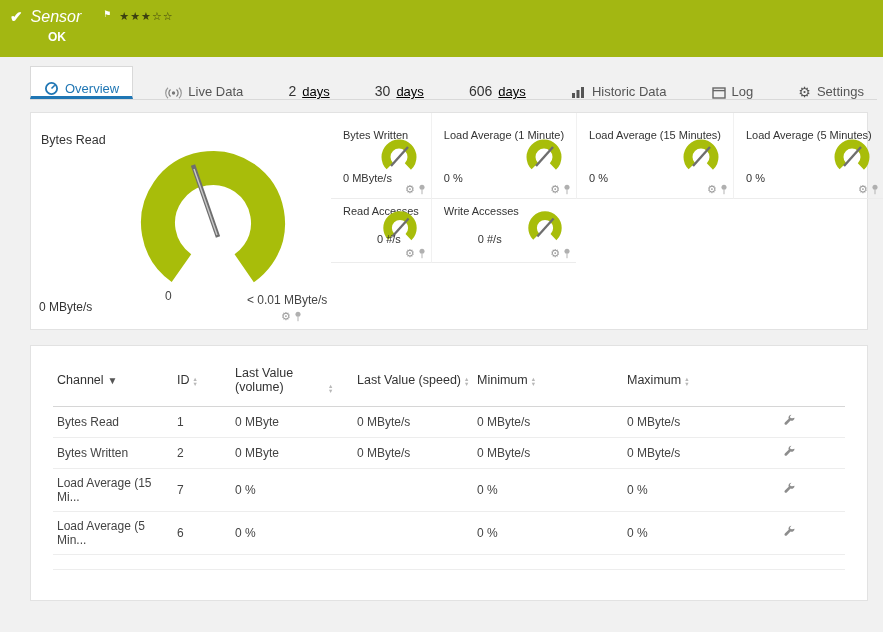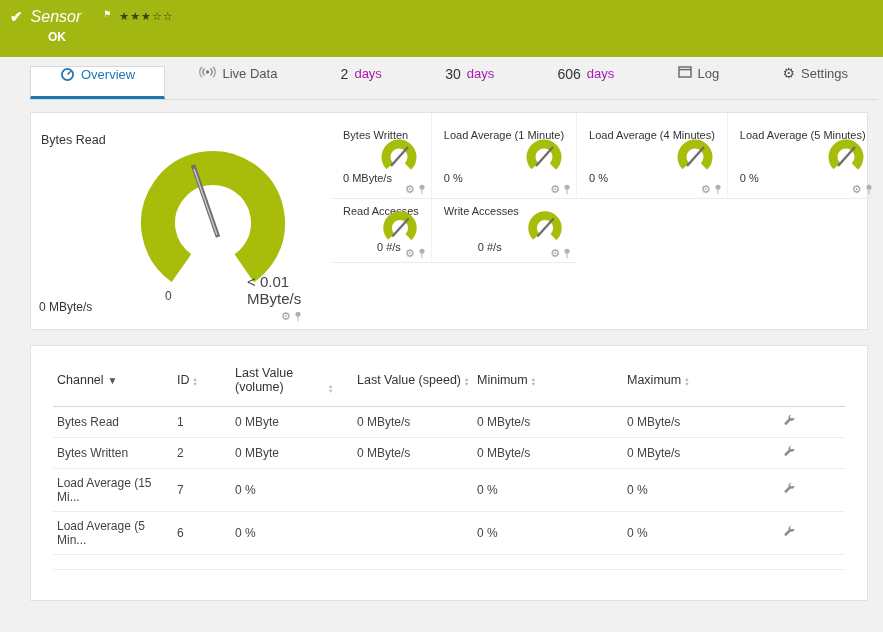--- a/index.html
+++ b/index.html
@@ -28,70 +28,70 @@
   
   .tabs {
     display: flex;
     justify-content: space-between;
     align-items: stretch;
     height: 34px;
     margin: 9px 6px 0 30px;
     border-bottom: 1px solid #d9d9d9;
   }
   .tab {
-    display: flex; align-items: flex-start; gap: 6px;
-    padding: 0 29px;
+    display: flex; align-items: flex-end; gap: 6px;
+    padding: 0 13px;
     font-size: 13px; color: #555;
     cursor: pointer;
     white-space: nowrap;
   }
   .tab.active {
     background: #fff;
     color: var(--tab-blue, #1f76b4);
     border: 1px solid #d9d9d9;
     border-bottom: 3px solid var(--tab-blue, #1f76b4);
   }
   .tab-num { font-size: 14px; color: #333; }
-  .tab-unit { color: #a21caf; }
+  .tab-unit { color: #000000; text-decoration: underline; }
   .tab-gear { font-size: 14px; color: #555; line-height: 1; }
 
   
   .panel {
     background: #fff;
     border: 1px solid #e2e2e2;
     margin: 0 15px 0 30px;
   }
 
   
   .gauges-panel { margin-top: 12px; height: 218px; display: flex; }
   .primary-gauge { flex: 0 0 300px; position: relative; }
   .pg-title { position: absolute; top: 20px; left: 10px; font-size: 12.5px; color: #333; }
   .pg-dial { position: absolute; top: 28px; left: 100px; }
   .pg-min { position: absolute; bottom: 15px; left: 8px; font-size: 12px; color: #333; }
   .pg-zero { position: absolute; bottom: 26px; left: 134px; font-size: 12px; color: #444; }
-  .pg-max { position: absolute; bottom: 22px; left: 216px; font-size: 15px; color: #444; }
+  .pg-max { position: absolute; bottom: 22px; left: 216px; font-size: 12px; color: #444; }
   .pg-icons { position: absolute; bottom: 7px; left: 250px; }
 
   .mini-icons { display: inline-flex; align-items: center; gap: 3px; }
   .gear-glyph { font-size: 11px; color: #9a9a9a; line-height: 1; cursor: pointer; }
 
   .small-grid {
     flex: 1;
     display: grid;
     grid-template-columns: repeat(4, 1fr);
     grid-template-rows: 86px 64px;
   }
   .sgauge { position: relative; border-bottom: 1px solid #ececec; padding: 16px 12px 0; }
   .sgauge:not(:nth-child(4n+1)) { border-left: 1px solid #f1f1f1; }
   .sgauge.row2 { padding-top: 6px; }
   .sg-label { font-size: 11px; color: #333; white-space: nowrap; overflow: hidden; }
   .sg-dial { position: absolute; top: 22px; right: 10px; }
   .sgauge.row2 .sg-dial { top: 8px; width: 42px; height: 42px; }
   .sg-value { position: absolute; left: 12px; bottom: 14px; font-size: 11px; color: #333; }
-  .sgauge.row2 .sg-value { bottom: 9px; padding-left: 34px; }
+  .sgauge.row2 .sg-value { bottom: 17px; padding-left: 34px; }
   .sg-icons { position: absolute; right: 5px; bottom: 3px; }
 
   
   .table-panel { margin-top: 15px; padding: 10px 22px 30px; }
   table.channels { width: 100%; border-collapse: collapse; }
   .channels th {
     font-weight: normal; font-size: 12.5px; color: #333;
     padding: 10px 4px 12px; vertical-align: middle;
     cursor: pointer;
   }
@@ -149,20 +149,28 @@
     <span class="tab-num">2</span>
     <span class="tab-unit">days</span>
   </div>
   <div class="tab">
     <span class="tab-num">30</span>
     <span class="tab-unit">days</span>
   </div>
   <div class="tab">
     <span class="tab-num">606</span>
     <span class="tab-unit">days</span>
+  </div>
+  <div class="tab">
+    <svg width="15" height="13" viewBox="0 0 15 13">
+      <rect x="1" y="7" width="3" height="5" fill="#555"></rect>
+      <rect x="5.5" y="4" width="3" height="8" fill="#555"></rect>
+      <rect x="10" y="1" width="3" height="11" fill="#555"></rect>
+    </svg>
+    <span>Historic Data</span>
   </div>
   <div class="tab">
     <svg width="14" height="12" viewBox="0 0 14 12">
       <rect x="1" y="1" width="12" height="10" fill="none" stroke="#666" stroke-width="1.4"></rect>
       <line x1="1" y1="3.6" x2="13" y2="3.6" stroke="#666" stroke-width="1.4"></line>
     </svg>
     <span>Log</span>
   </div>
   <div class="tab">
     <span class="tab-gear">⚙</span>
@@ -221,21 +229,21 @@
       <div class="sg-icons mini-icons">
         <span class="gear-glyph">⚙</span>
         <svg width="8" height="11" viewBox="0 0 10 14">
             <circle cx="5" cy="4" r="3.2" fill="#b0b0b0"></circle>
             <rect x="4.4" y="7" width="1.2" height="6" fill="#b0b0b0"></rect>
           </svg>
       </div>
     </div>
 
     <div class="sgauge">
-      <div class="sg-label">Load Average (4 Minutes)</div>
+      <div class="sg-label">Load Average (15 Minutes)</div>
       <svg class="sg-dial" width="44" height="44" viewBox="0 0 44 44">
         <circle cx="22" cy="22" r="13" fill="none" style="stroke:var(--accent-green,#a8bd0a)" stroke-width="9" stroke-dasharray="61.3 81.7" transform="rotate(135 22 22)"></circle>
         <line x1="14" y1="31" x2="31" y2="12" stroke="#6e6e6e" stroke-width="2.4"></line>
       </svg>
       <div class="sg-value">0 %</div>
       <div class="sg-icons mini-icons">
         <span class="gear-glyph">⚙</span>
         <svg width="8" height="11" viewBox="0 0 10 14">
             <circle cx="5" cy="4" r="3.2" fill="#b0b0b0"></circle>
             <rect x="4.4" y="7" width="1.2" height="6" fill="#b0b0b0"></rect>

